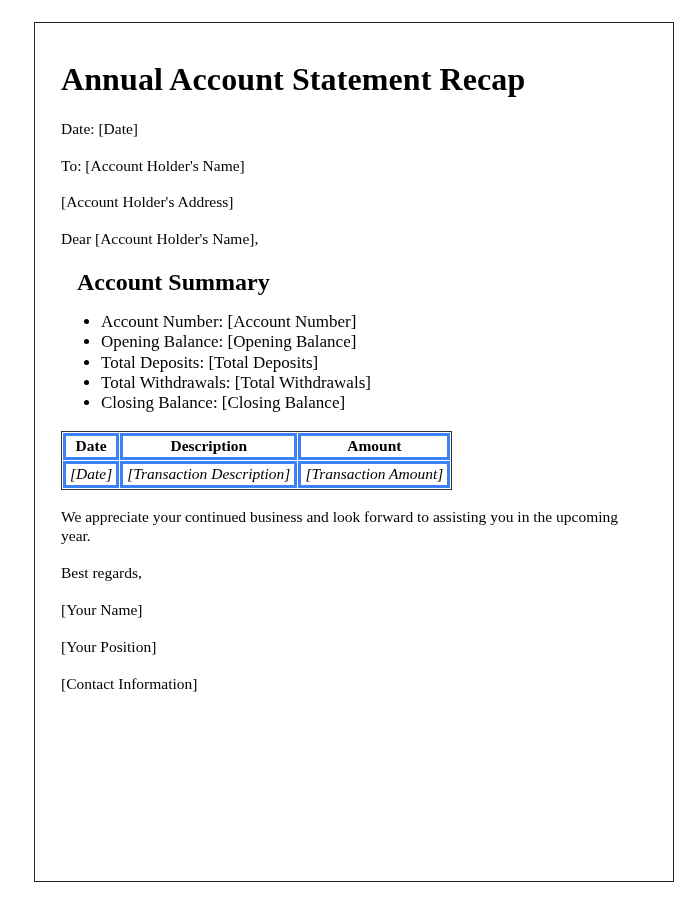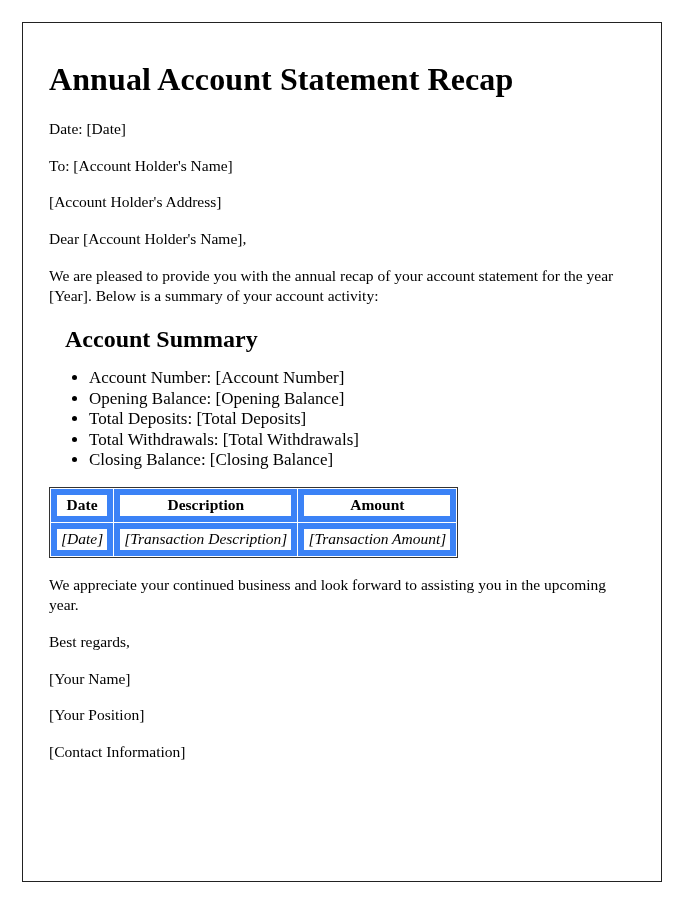--- a/index.html
+++ b/index.html
@@ -10,21 +10,21 @@
   body {
     width: 700px;
     height: 900px;
     font-family: "Liberation Serif", "DejaVu Serif", serif;
     color: #000000;
     overflow: hidden;
   }
 
   .page-frame {
     position: absolute;
-    left: 22px;
+    left: 34px;
     top: 22px;
     width: 640px;
     height: 860px;
     border: 1px solid #222222;
     background: #ffffff;
     box-sizing: border-box;
   }
 
   .doc-body {
     position: absolute;
@@ -69,21 +69,21 @@
   table.tx-table {
     border-collapse: separate;
     border-spacing: 1px;
     border: 1px solid #333333;
     margin: 0 0 17px 0;
     font-size: 15.5px;
     background: #ffffff;
   }
   table.tx-table th,
   table.tx-table td {
-    border: 6px solid #3b82f6;
+    border: 3px solid #3b82f6;
     padding: 1px 4px;
     font-size: 15.5px;
     line-height: 1.22;
     white-space: nowrap;
   }
   table.tx-table th {
     font-weight: bold;
     text-align: center;
   }
   table.tx-table td {
@@ -103,21 +103,20 @@
     <h1 class="doc-title">Annual Account Statement Recap</h1>
 
     <p class="doc-para">Date: [Date]</p>
 
     <p class="doc-para">To: [Account Holder's Name]</p>
 
     <p class="doc-para">[Account Holder's Address]</p>
 
     <p class="doc-para">Dear [Account Holder's Name],</p>
 
-    <p class="doc-para">We are pleased to provide you with the annual recap of your account statement for the year [Year]. Below is a summary of your account activity:</p>
 
     <h2 class="section-heading">Account Summary</h2>
 
     <ul class="summary-list">
       <li>Account Number: [Account Number]</li>
       <li>Opening Balance: [Opening Balance]</li>
       <li>Total Deposits: [Total Deposits]</li>
       <li>Total Withdrawals: [Total Withdrawals]</li>
       <li>Closing Balance: [Closing Balance]</li>
     </ul>

